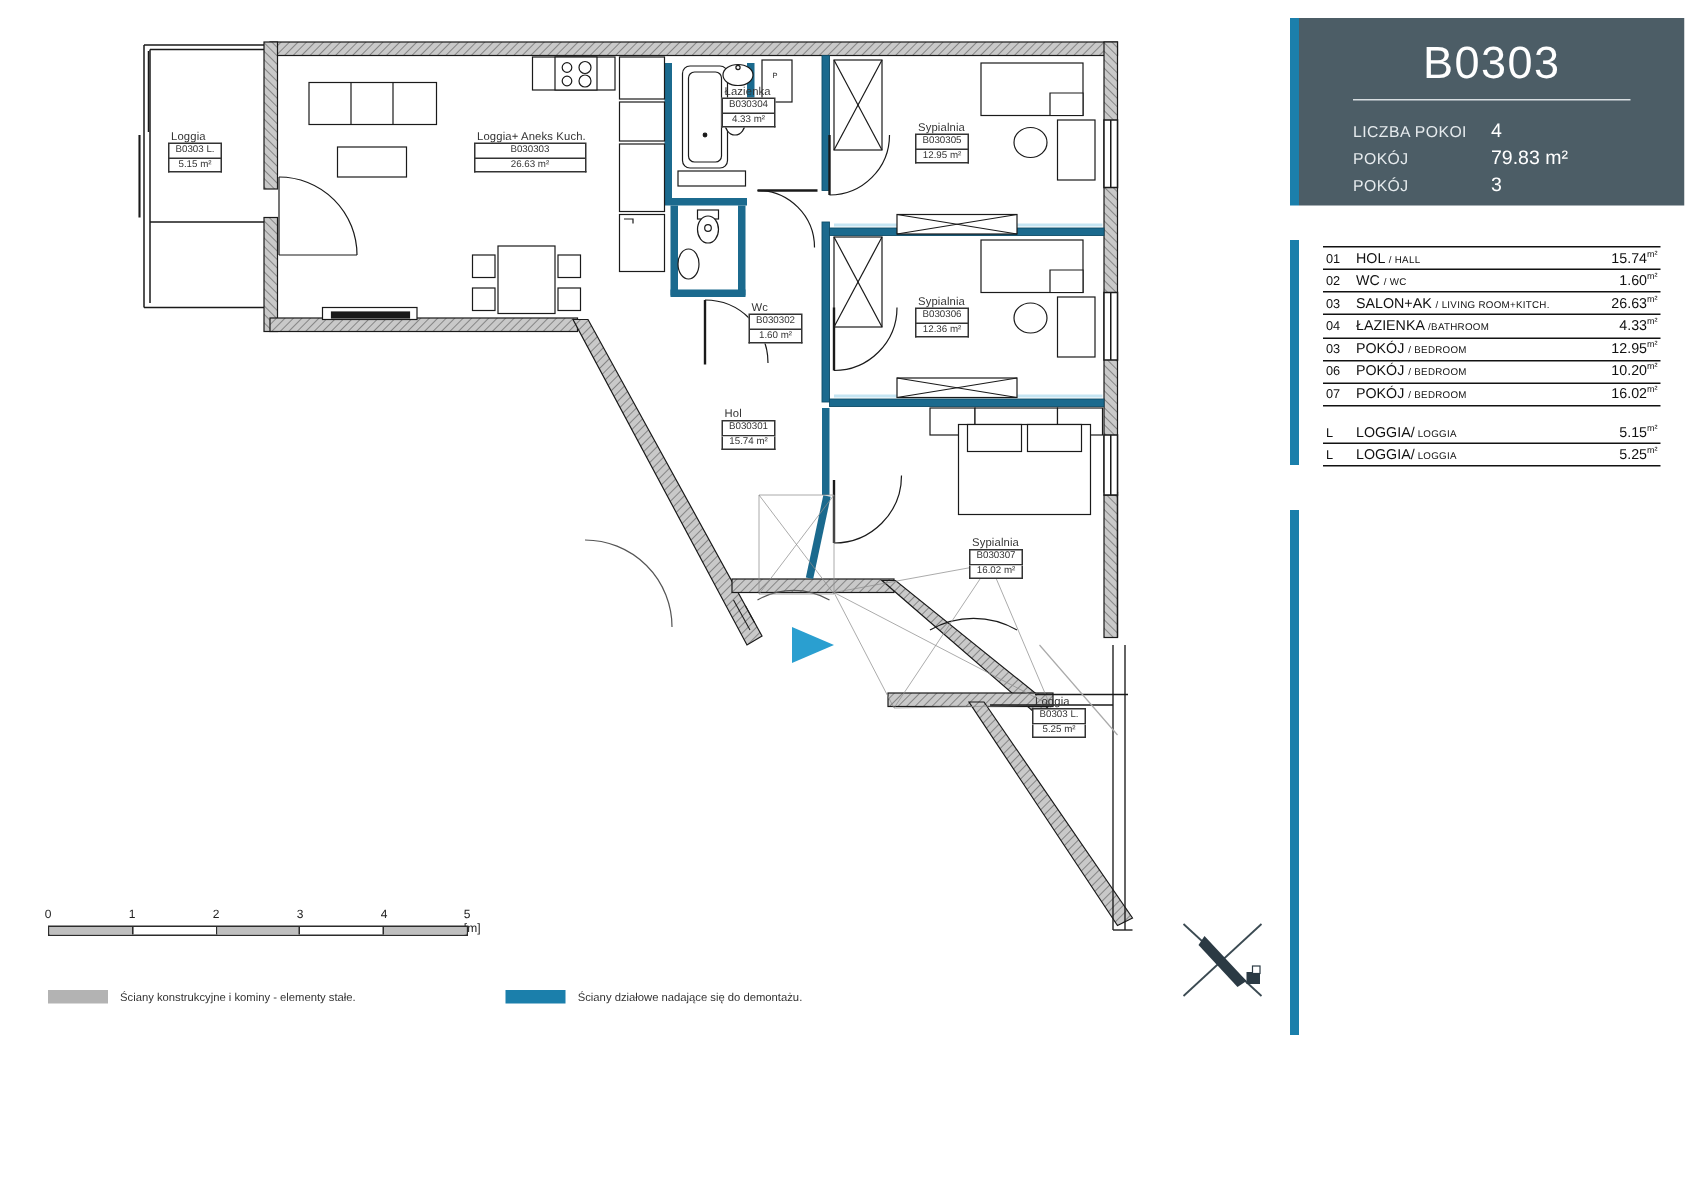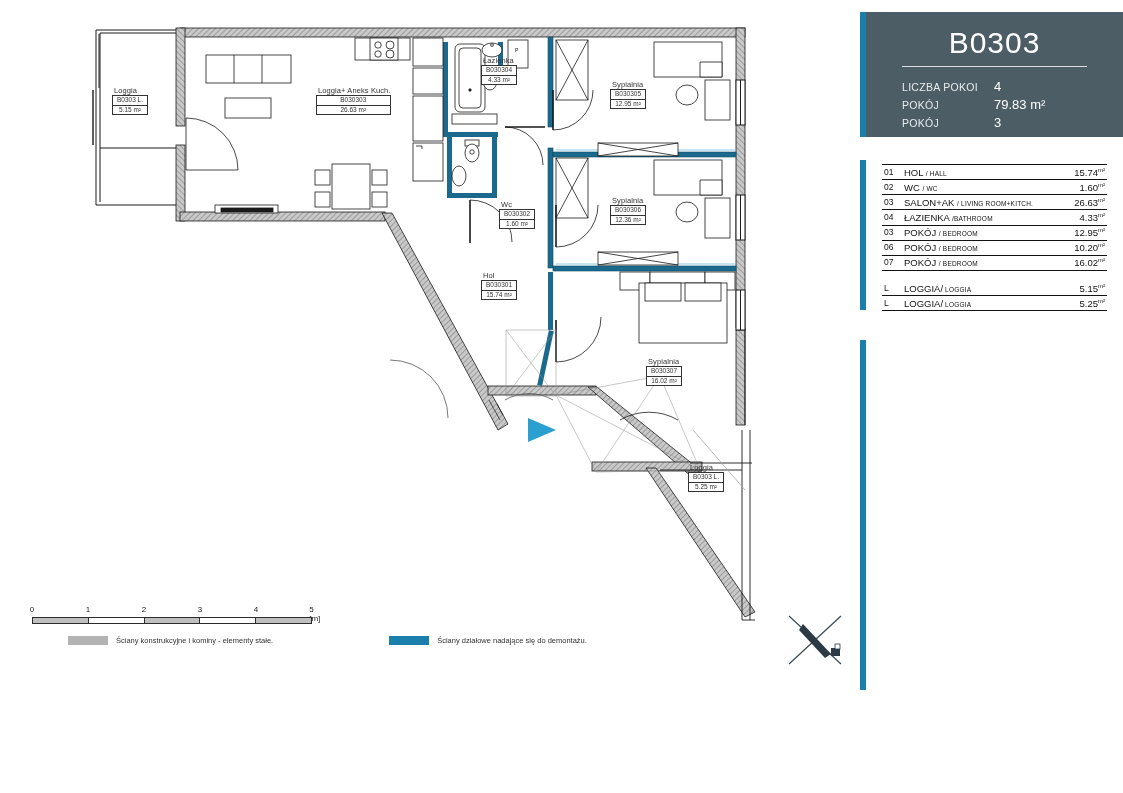--- a/index.html
+++ b/index.html
@@ -23,22 +23,22 @@
   
   #scalebar { position:absolute; left:32px; top:605px; width:280px; }
   .sb-nums { position:relative; height:12px; font-size:8px; color:#222; }
   .sb-nums span { position:absolute; top:0; transform:translateX(-50%); }
   .sb-nums span.last { transform:translateX(-25%); }
   .sb-bar { position:relative; height:7px; border:1px solid #2b2b2b; display:flex; }
   .sb-seg { flex:1; border-right:1px solid #2b2b2b; }
   .sb-seg:last-child { border-right:none; }
   .sb-seg.fill { background:#bfbfbf; }
 
-  #legend { position:absolute; left:32px; top:636px; width:560px; font-size:7.5px;
-            color:#333; display:flex; gap:16px;margin-left:36px; }
+  #legend { position:absolute; left:32px; top:660px; width:560px; font-size:7.5px;
+            color:#333; display:flex; gap:0; }
   .lg-item { display:flex; align-items:center; gap:8px; }
   .lg-item.second { margin-left:100px; }
   .lg-sw { width:40px; height:9px; }
   .lg-sw.grey { background:#b3b3b3; }
   .lg-sw.blue { background:#1b7fab; }
 
   
   #right-panel { position:absolute; left:860px; top:0; width:263px; height:793px;border-radius:22px; }
 
   .accent-strip { position:absolute; left:0; width:6px; background:#1b7fab; }

